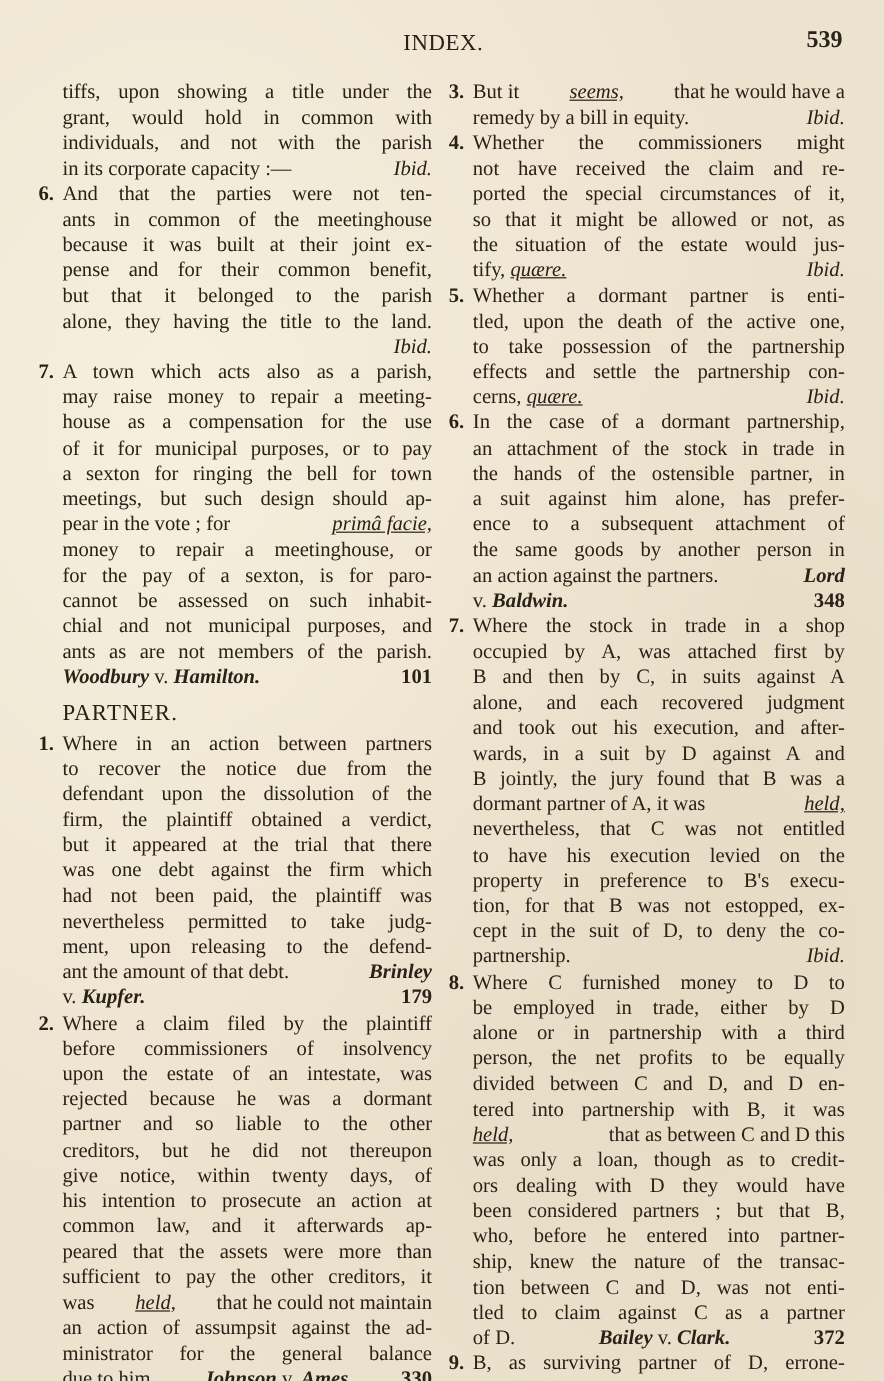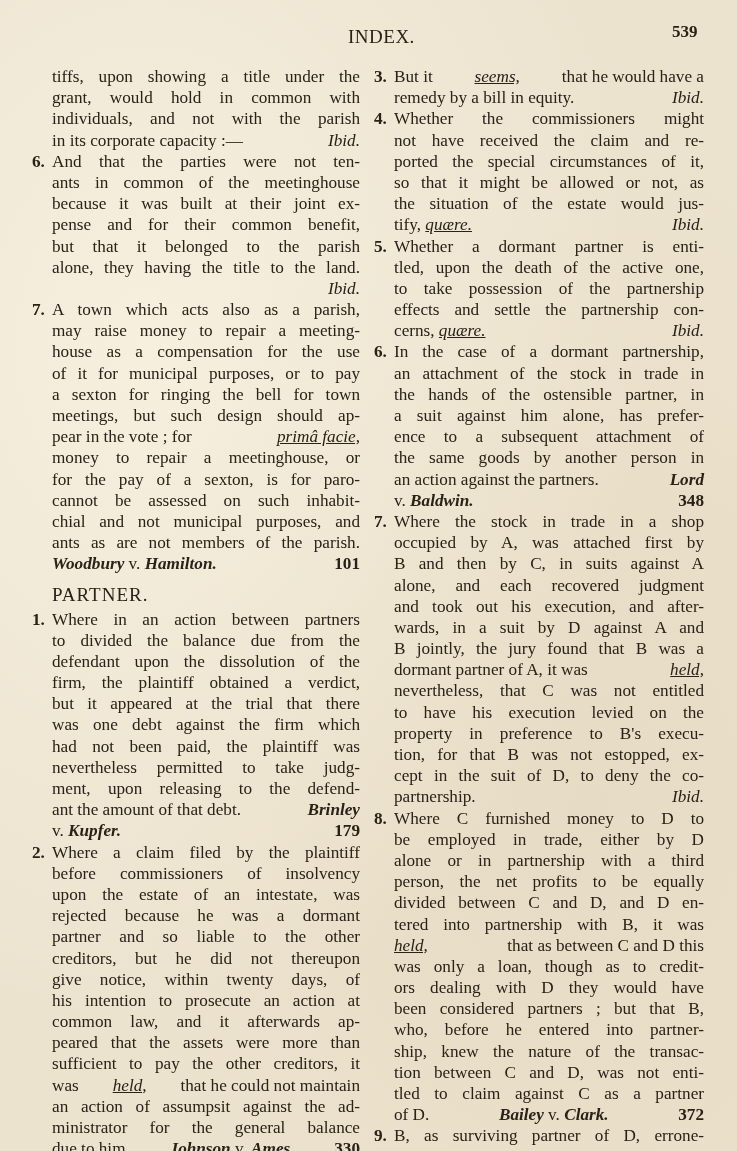--- a/index.html
+++ b/index.html
@@ -11,25 +11,25 @@
       radial-gradient(ellipse at 80% 70%, rgba(220,205,175,0.35), rgba(0,0,0,0) 60%);
     font-family: "Liberation Serif", "DejaVu Serif", serif;
     color: #2a2118;
     position: relative;
   }
   .header {
     position: absolute; top: 22px; left: 0; width: 737px; height: 30px;
   }
   .header .title {
     position: absolute; left: 336px; top: 4px;
-    font-size: 19px; letter-spacing: 0.5px; margin-left: 12px;
+    font-size: 19px; letter-spacing: 0.5px;
   }
   .header .pageno {
     position: absolute; left: 672px; top: 0px;
-    font-size: 17px; font-weight: bold;
+    font-size: 20px; font-weight: bold;
   }
   .col {
     position: absolute; top: 66px;
     font-size: 17.2px; line-height: 21.2px;
   }
   .col-left { left: 52px; width: 308px; }
   .col-right { left: 394px; width: 310px; }
   .para { position: relative; text-align: justify; margin: 0; }
   .para .num {
     position: absolute; left: -20px; top: 0; font-weight: bold;
@@ -103,21 +103,21 @@
       </span>
       <span class="page">101</span>
     </div>
   </div>
 
   <div class="heading">PARTNER.</div>
 
   <div class="para">
     <span class="num">1.</span>
     <span class="line">Where in an action between partners</span>
-    <span class="line">to divided the balance due from the</span>
+    <span class="line">to recover the notice due from the</span>
     <span class="line">defendant upon the dissolution of the</span>
     <span class="line">firm, the plaintiff obtained a verdict,</span>
     <span class="line">but it appeared at the trial that there</span>
     <span class="line">was one debt against the firm which</span>
     <span class="line">had not been paid, the plaintiff was</span>
     <span class="line">nevertheless permitted to take judg-</span>
     <span class="line">ment, upon releasing to the defend-</span>
     <div class="cite">
       <span>ant the amount of that debt.</span>
       <span class="case-name">Brinley</span>

